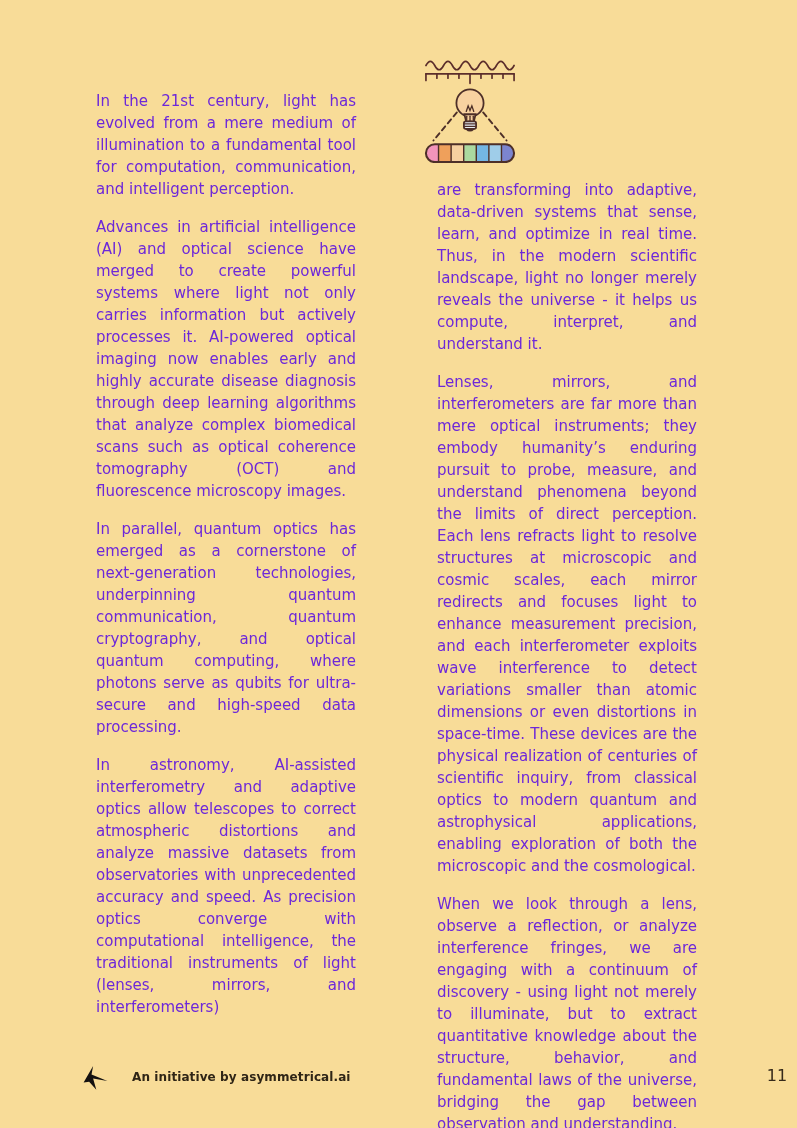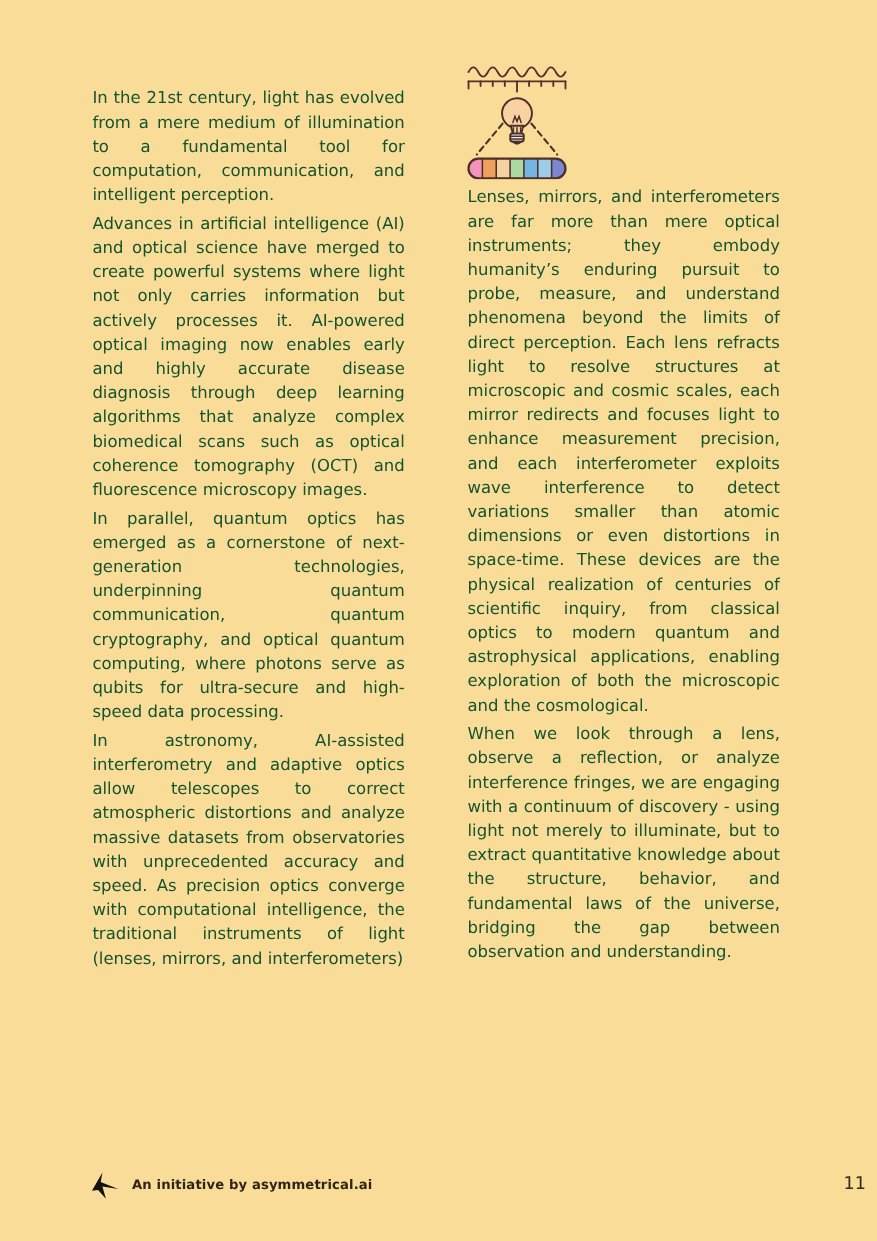--- a/index.html
+++ b/index.html
@@ -7,37 +7,37 @@
     width:797px;height:1128px;
     background:#f8dc98;
     font-family:"DejaVu Sans", sans-serif;
     overflow:hidden;
   }
   .page{position:relative;width:797px;height:1128px;background:#f8dc98;}
   .col{position:absolute;width:292px;}
   .col-left{left:80px;top:74px;}
   .col-right{left:421px;top:58px;}
   .col p{
-    margin:4px;
+    margin:16px;
     font-size:15px;
     line-height:22px;
-    color:#14532d;
+    color:#6d28d9;
     text-align:justify;
     text-justify:inter-word;
   }
   .illustration{display:block;width:94px;height:105px;margin:0 0 5px 2px;}
   
   .wave-stroke{fill:none;stroke:#5b2e2b;stroke-width:1.8;stroke-linecap:round;}
   .ruler-stroke{stroke:#5b2e2b;stroke-width:1.8;stroke-linecap:round;}
   .bulb-outline{stroke:#4d2f28;stroke-width:1.9;}
   .thin-dark{stroke:#4d2f28;stroke-width:1.4;fill:none;stroke-linecap:round;}
   .dash-ray{stroke:#4d2f28;stroke-width:2;fill:none;stroke-dasharray:5.5 4.2;stroke-linecap:round;}
   .bar-outline{fill:none;stroke:#4d2f28;stroke-width:2.2;}
   .bar-divider{stroke:#4d2f28;stroke-width:1.5;}
-  .footer{position:absolute;left:82px;top:1062px;display:flex;align-items:center;gap:11px;}
+  .footer{position:absolute;left:82px;top:1062px;display:flex;align-items:center;gap:23px;}
   .footer-credit{
     font-size:12px;font-weight:bold;color:#2f2516;letter-spacing:0.1px;
   }
   .bird-logo{display:block;width:27px;height:30px;}
   .page-number{
     position:absolute;left:752px;top:1066px;width:50px;
     font-size:16px;color:#362a1a;text-align:center;
   }
 </style>
 </head>
@@ -107,20 +107,21 @@
           <line class="bar-divider" x1="29.86" y1="92" x2="29.86" y2="111"></line>
           <line class="bar-divider" x1="43.29" y1="92" x2="43.29" y2="111"></line>
           <line class="bar-divider" x1="56.71" y1="92" x2="56.71" y2="111"></line>
           <line class="bar-divider" x1="70.14" y1="92" x2="70.14" y2="111"></line>
           <line class="bar-divider" x1="83.57" y1="92" x2="83.57" y2="111"></line>
         </g>
         <rect class="bar-outline" x="3" y="92" width="94" height="19" rx="9.5"></rect>
       </g>
     </svg>
 
+    <p>are transforming into adaptive, data-driven systems that sense, learn, and optimize in real time. Thus, in the modern scientific landscape, light no longer merely reveals the universe - it helps us compute, interpret, and understand it.</p>
     <p>Lenses, mirrors, and interferometers are far more than mere optical instruments; they embody humanity’s enduring pursuit to probe, measure, and understand phenomena beyond the limits of direct perception. Each lens refracts light to resolve structures at microscopic and cosmic scales, each mirror redirects and focuses light to enhance measurement precision, and each interferometer exploits wave interference to detect variations smaller than atomic dimensions or even distortions in space-time. These devices are the physical realization of centuries of scientific inquiry, from classical optics to modern quantum and astrophysical applications, enabling exploration of both the microscopic and the cosmological.</p>
     <p>When we look through a lens, observe a reflection, or analyze interference fringes, we are engaging with a continuum of discovery - using light not merely to illuminate, but to extract quantitative knowledge about the structure, behavior, and fundamental laws of the universe, bridging the gap between observation and understanding.</p>
   </div>
 
   <div class="footer">
     <svg class="bird-logo" viewBox="0 0 34 34">
       <path d="M2,24 L14,3 L12,14 L32,22 L14,19 L18,33 L9,23 Z" fill="#141110"></path>
     </svg>
     <span class="footer-credit">An initiative by asymmetrical.ai</span>
   </div>

